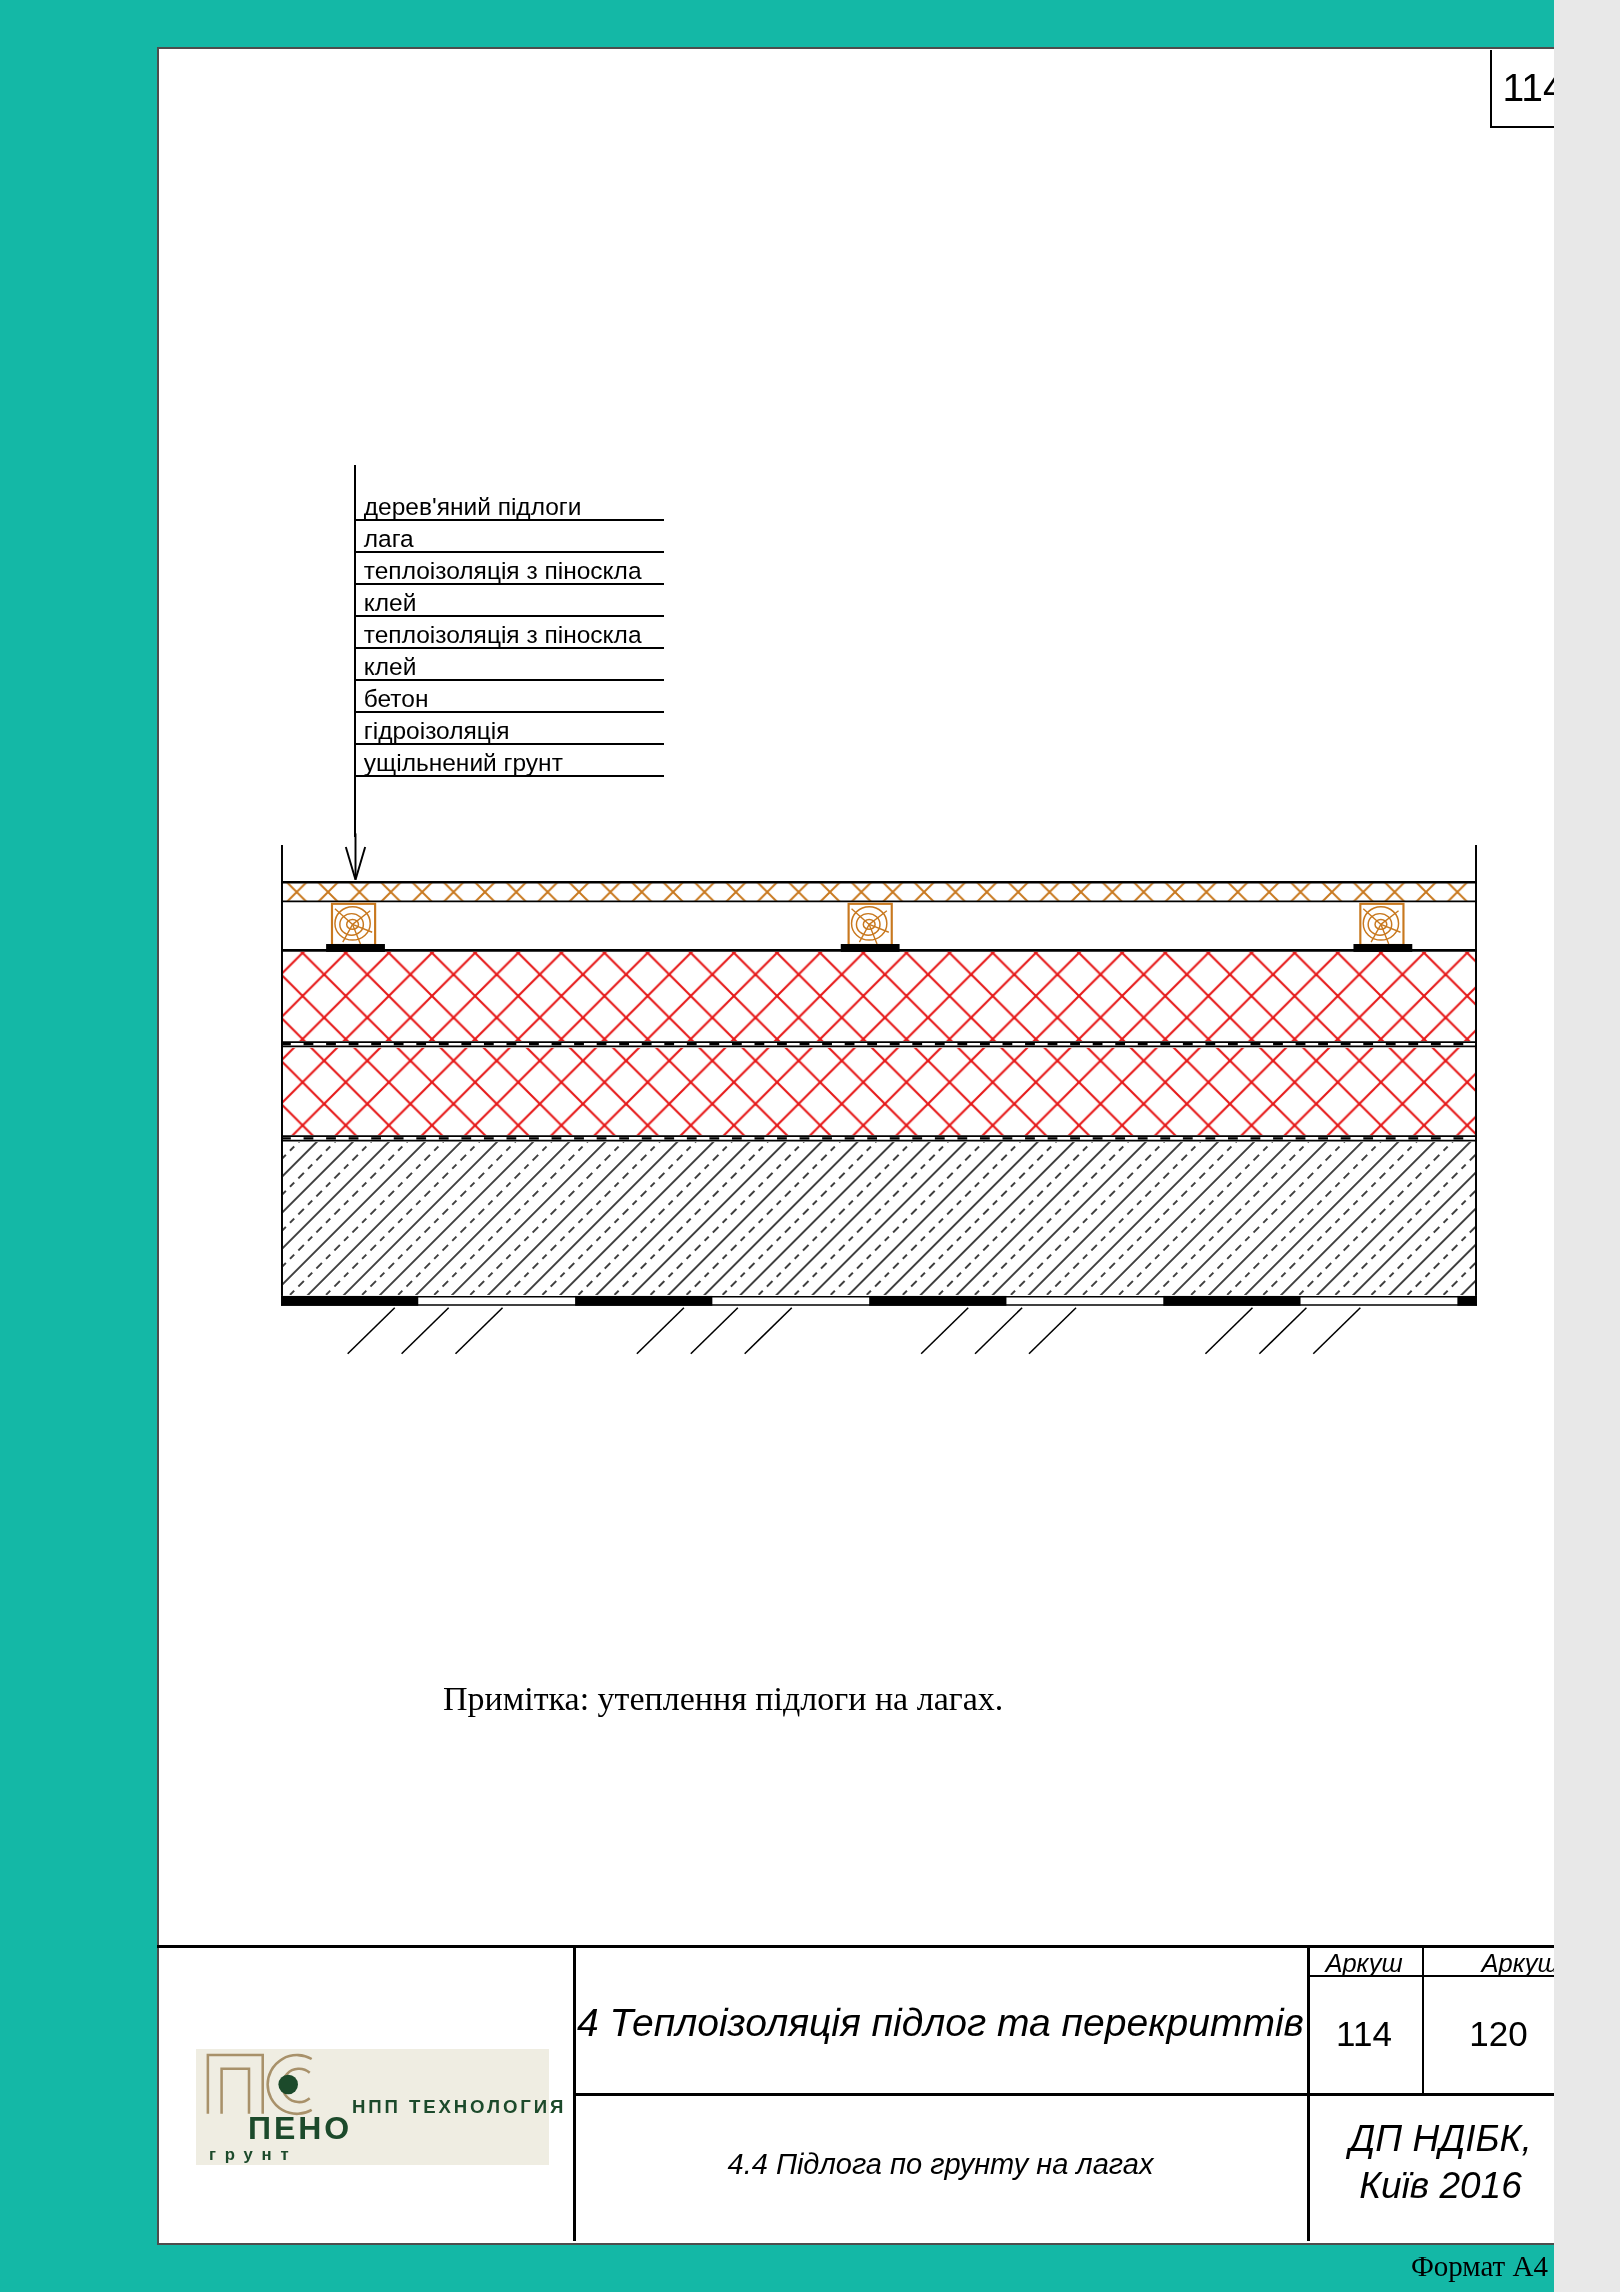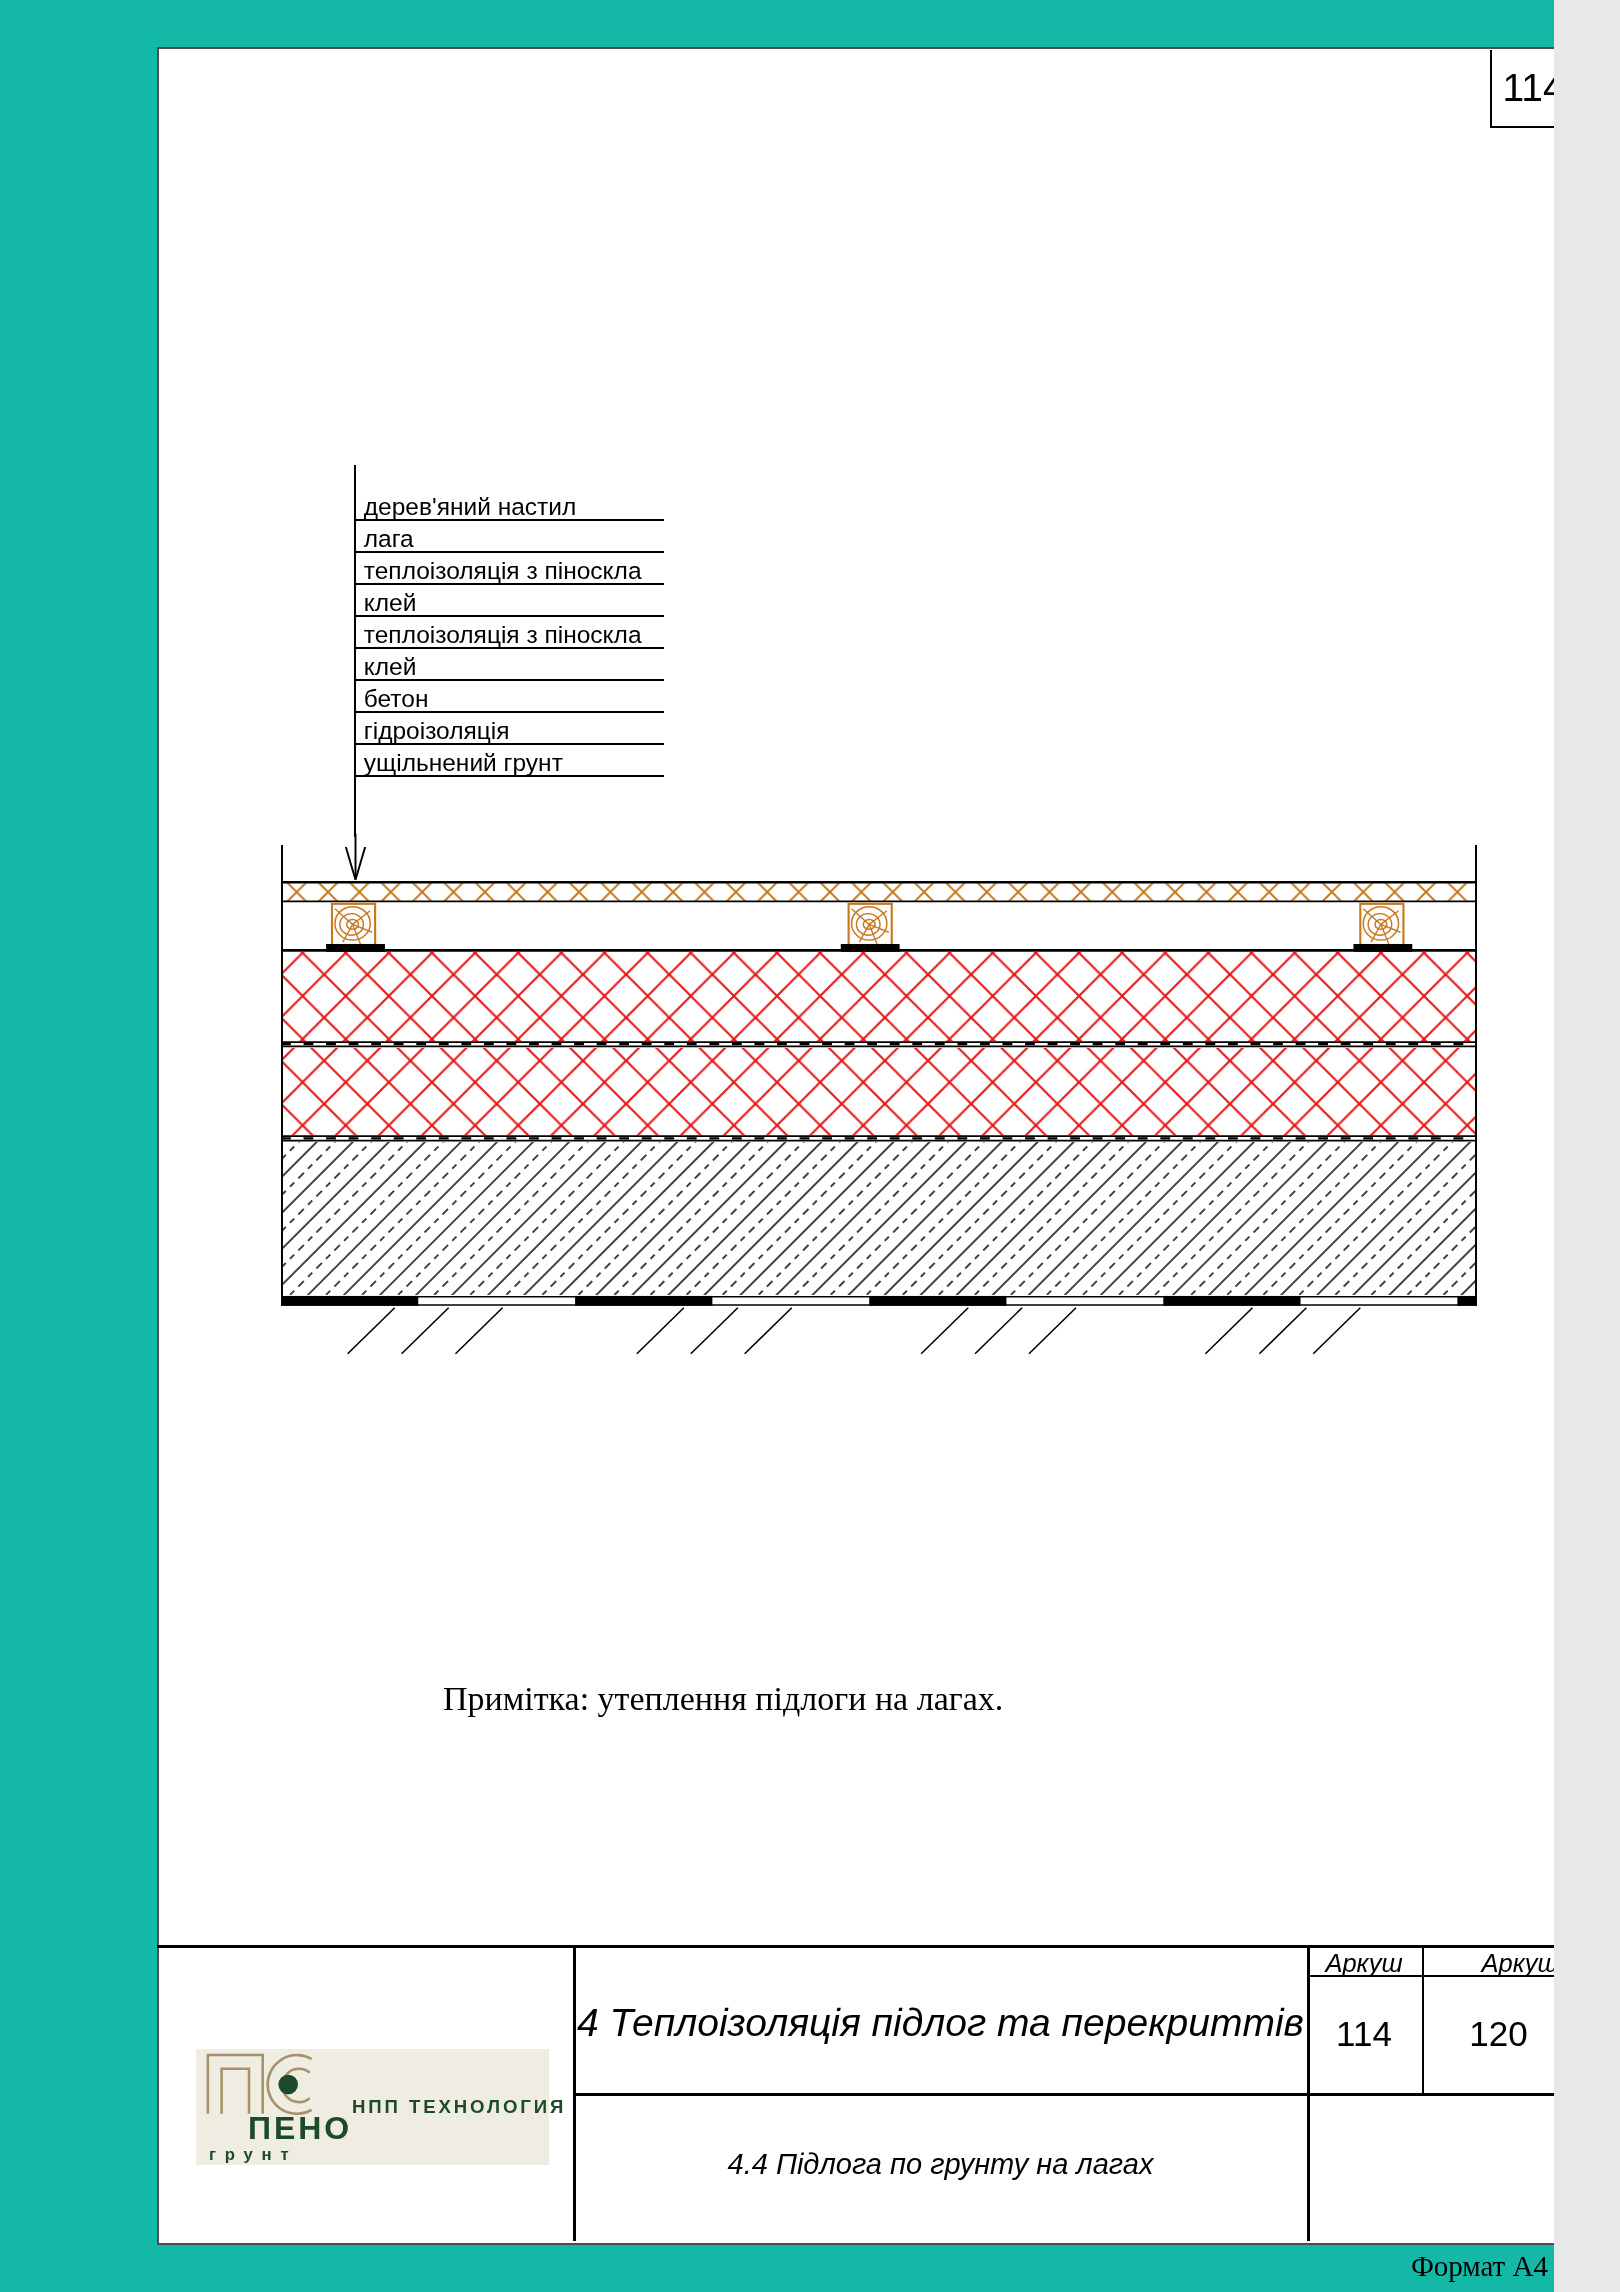--- a/index.html
+++ b/index.html
@@ -47,21 +47,21 @@
   </div>
 
   <div id="leader-line" class="abs"></div>
   <svg class="abs" style="left:341px;top:833px;" width="29" height="51" viewBox="0 0 30 52">
     <line x1="15" y1="0" x2="15" y2="46" stroke="#000" stroke-width="2"></line>
     <line x1="5" y1="14" x2="15" y2="48" stroke="#000" stroke-width="2"></line>
     <line x1="25" y1="14" x2="15" y2="48" stroke="#000" stroke-width="2"></line>
   </svg>
 
   <div id="labels" class="abs">
-    <div class="lab-row">дерев'яний настил</div>
+    <div class="lab-row">дерев'яний підлоги</div>
     <div class="lab-row">лага</div>
     <div class="lab-row">теплоізоляція з піноскла</div>
     <div class="lab-row">клей</div>
     <div class="lab-row">теплоізоляція з піноскла</div>
     <div class="lab-row">клей</div>
     <div class="lab-row">бетон</div>
     <div class="lab-row">гідроізоляція</div>
     <div class="lab-row">ущільнений грунт</div>
   </div>
 
@@ -156,20 +156,24 @@
   <div class="abs tline" style="left:1422px;top:1945px;width:2px;height:148px;"></div>
   <div class="abs tline" style="left:1307px;top:1975px;width:269px;height:2px;"></div>
   <div class="abs tline" style="left:573px;top:2093px;width:1002px;height:2.9px;"></div>
 
   <div id="tb-title" class="abs">4 Теплоізоляція підлог та перекриттів</div>
   <div id="tb-sub" class="abs">4.4 Підлога по грунту на лагах</div>
   <div id="tb-sheet-lab" class="abs">Аркуш</div>
   <div id="tb-sheets-lab" class="abs">Аркушів</div>
   <div id="tb-sheet-val" class="abs">114</div>
   <div id="tb-sheets-val" class="abs">120</div>
+  <div id="tb-org" class="abs">
+    <div>ДП НДІБК,</div>
+    <div>Київ 2016</div>
+  </div>
 
   <div id="logo" class="abs"></div>
   <svg class="abs" style="left:202px;top:2051px;" width="142" height="65" viewBox="0 0 145 66">
     <path d="M6,64 L6,4 L62,4 L62,64" fill="none" stroke="#a8916a" stroke-width="2.6"></path>
     <path d="M20,64 L20,18 L48,18 L48,64" fill="none" stroke="#a8916a" stroke-width="2.6"></path>
     <path d="M112,8 A30,30 0 1,0 112,60" fill="none" stroke="#a8916a" stroke-width="2.6"></path>
     <path d="M110,22 A17,17 0 1,0 110,48" fill="none" stroke="#a8916a" stroke-width="2.6"></path>
     <circle cx="88" cy="34" r="10" fill="#1c4a2b"></circle>
   </svg>
   <div id="logo-npp" class="abs">НПП ТЕХНОЛОГИЯ</div>

